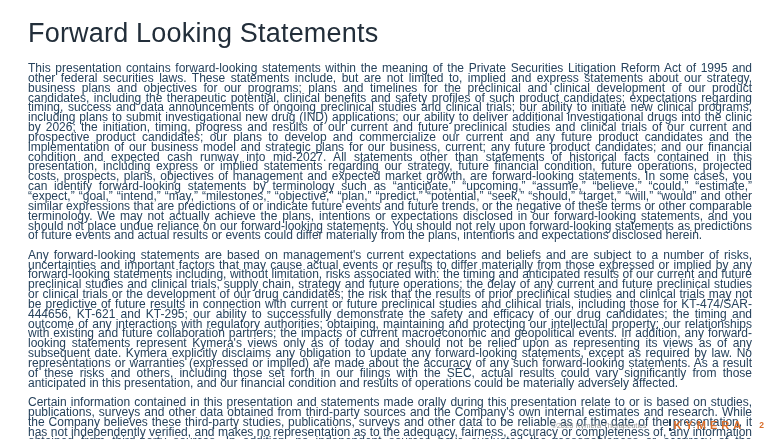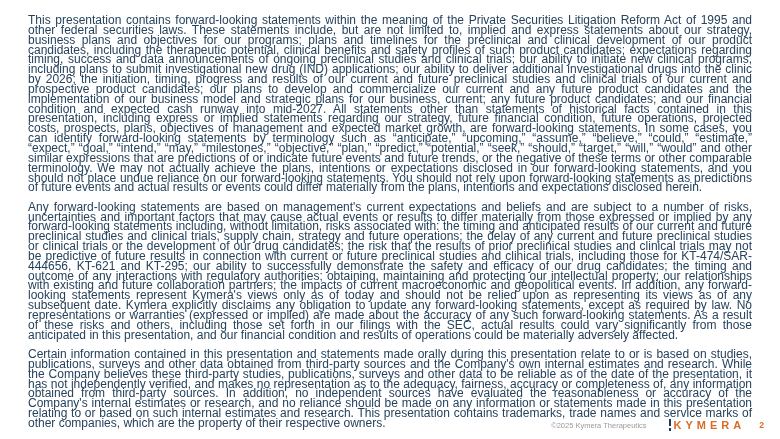--- a/index.html
+++ b/index.html
@@ -69,20 +69,21 @@
     font-size: 8.5px;
     font-weight: bold;
     color: #d96c28;
     margin-left: 14px;
   }
 </style>
 </head>
 <body>
 
 <div class="slide">
+  <h1 class="slide-title">Forward Looking Statements</h1>
 
   <p class="body-para">This presentation contains forward-looking statements within the meaning of the Private Securities Litigation Reform Act of 1995 and other federal securities laws. These statements include, but are not limited to, implied and express statements about our strategy, business plans and objectives for our programs; plans and timelines for the preclinical and clinical development of our product candidates, including the therapeutic potential, clinical benefits and safety profiles of such product candidates; expectations regarding timing, success and data announcements of ongoing preclinical studies and clinical trials; our ability to initiate new clinical programs, including plans to submit investigational new drug (IND) applications; our ability to deliver additional investigational drugs into the clinic by 2026; the initiation, timing, progress and results of our current and future preclinical studies and clinical trials of our current and prospective product candidates; our plans to develop and commercialize our current and any future product candidates and the implementation of our business model and strategic plans for our business, current; any future product candidates; and our financial condition and expected cash runway into mid-2027. All statements other than statements of historical facts contained in this presentation, including express or implied statements regarding our strategy, future financial condition, future operations, projected costs, prospects, plans, objectives of management and expected market growth, are forward-looking statements. In some cases, you can identify forward-looking statements by terminology such as  “anticipate,” “upcoming,” “assume,” “believe,” “could,”  “estimate,” “expect,” “goal,” “intend,” “may,” “milestones,” “objective,” “plan,” “predict,” “potential,” “seek,” “should,” “target,” “will,” “would” and other similar expressions that are predictions of or indicate future events and future trends, or the negative of these terms or other comparable terminology. We may not actually achieve the plans, intentions or expectations disclosed in our forward-looking statements, and you should not place undue reliance on our forward-looking statements. You should not rely upon forward-looking statements as predictions of future events and actual results or events could differ materially from the plans, intentions and expectations disclosed herein.</p>
   <p class="body-para">Any forward-looking statements are based on management's current expectations and beliefs and are subject to a number of risks, uncertainties and important factors that may cause actual events or results to differ materially from those expressed or implied by any forward-looking statements including, without limitation, risks associated with: the timing and anticipated results of our current and future preclinical studies and clinical trials, supply chain, strategy and future operations; the delay of any current and future preclinical studies or clinical trials or the development of our drug candidates; the risk that the results of prior preclinical studies and clinical trials may not be predictive of future results in connection with current or future preclinical studies and clinical trials, including those for KT-474/SAR-444656, KT-621 and KT-295; our ability to successfully demonstrate the safety and efficacy of our drug candidates; the timing and outcome of any interactions with regulatory authorities; obtaining, maintaining and protecting our intellectual property; our relationships with existing and future collaboration partners; the impacts of current macroeconomic and geopolitical events. In addition, any forward-looking statements represent Kymera's views only as of today and should not be relied upon as representing its views as of any subsequent date. Kymera explicitly disclaims any obligation to update any forward-looking statements, except as required by law. No representations or warranties (expressed or implied) are made about the accuracy of any such forward-looking statements. As a result of these risks and others, including those set forth in our filings with the SEC, actual results could vary significantly from those anticipated in this presentation, and our financial condition and results of operations could be materially adversely affected.</p>
   <p class="body-para">Certain information contained in this presentation and statements made orally during this presentation relate to or is based on studies, publications, surveys and other data obtained from third-party sources and the Company's own internal estimates and research. While the Company believes these third-party studies, publications, surveys and other data to be reliable as of the date of the presentation, it has not independently verified, and makes no representation as to the adequacy, fairness, accuracy or completeness of, any information obtained from third-party sources. In addition, no independent sources have evaluated the reasonableness or accuracy of the Company's internal estimates or research, and no reliance should be made on any information or statements made in this presentation relating to or based on such internal estimates and research. This presentation contains trademarks, trade names and service marks of other companies, which are the property of their respective owners.</p>
 
   <div class="footer">
     <span class="copyright">©2025 Kymera Therapeutics</span>
     <div class="logo">
       <span class="logo-mark">
         <i class="bar top"></i>

